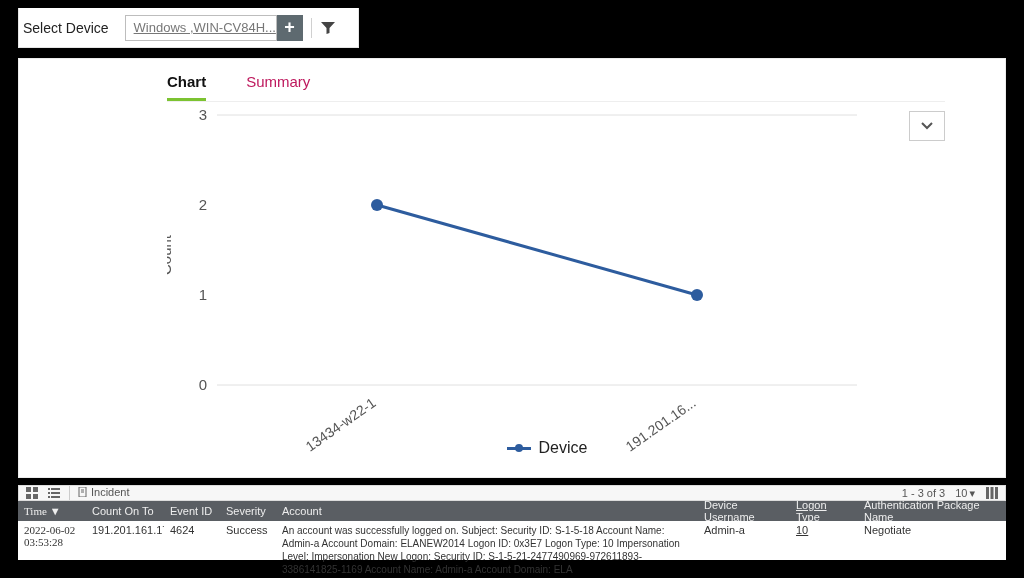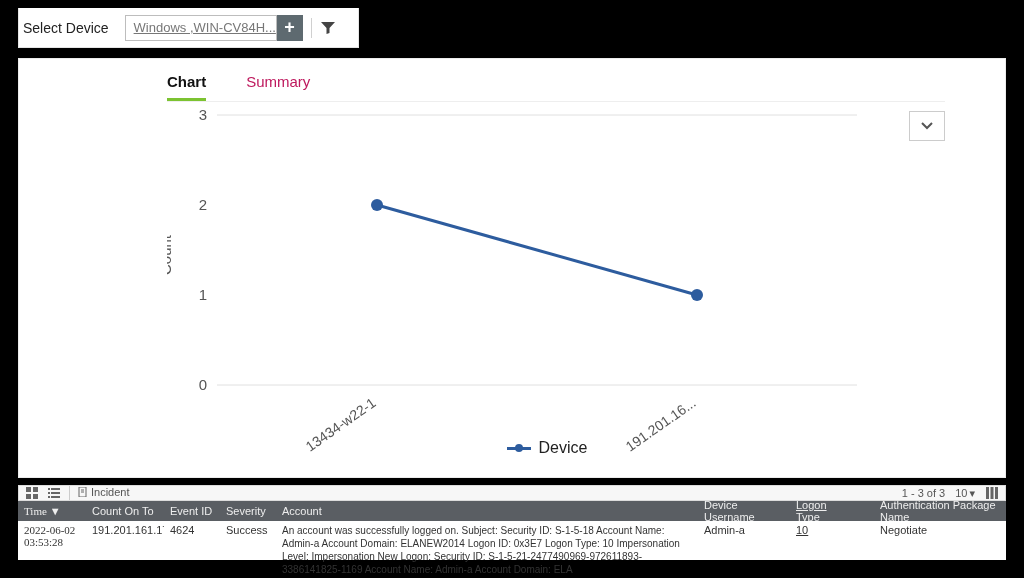--- a/index.html
+++ b/index.html
@@ -46,21 +46,21 @@
   .th, .td { padding: 3px 6px; overflow: hidden; }
   .th { display: flex; align-items: center; }
   .trow { display: flex; align-items: flex-start; border-bottom: 1px solid #eee; }
   .c-time { width: 68px; font-family: Liberation Serif, serif; }
   .c-logged { width: 78px; }
   .c-event { width: 56px; }
   .c-sev { width: 56px; }
   .c-msg { width: 422px; }
   .c-subj { width: 92px; }
   .c-logon { width: 68px; text-decoration: underline; }
-  .c-auth { flex: 1; margin-left: 16px; }
+  .c-auth { flex: 1; }
   .msg-text { font-size: 10px; line-height: 1.3; color: #333; }
   .sort-caret { margin-left: 3px; }
 </style>
 </head>
 <body>
 <div class="app">
 
 <div class="topbar">
   <span class="topbar-label">Select Device</span>
   <div class="device-box">

